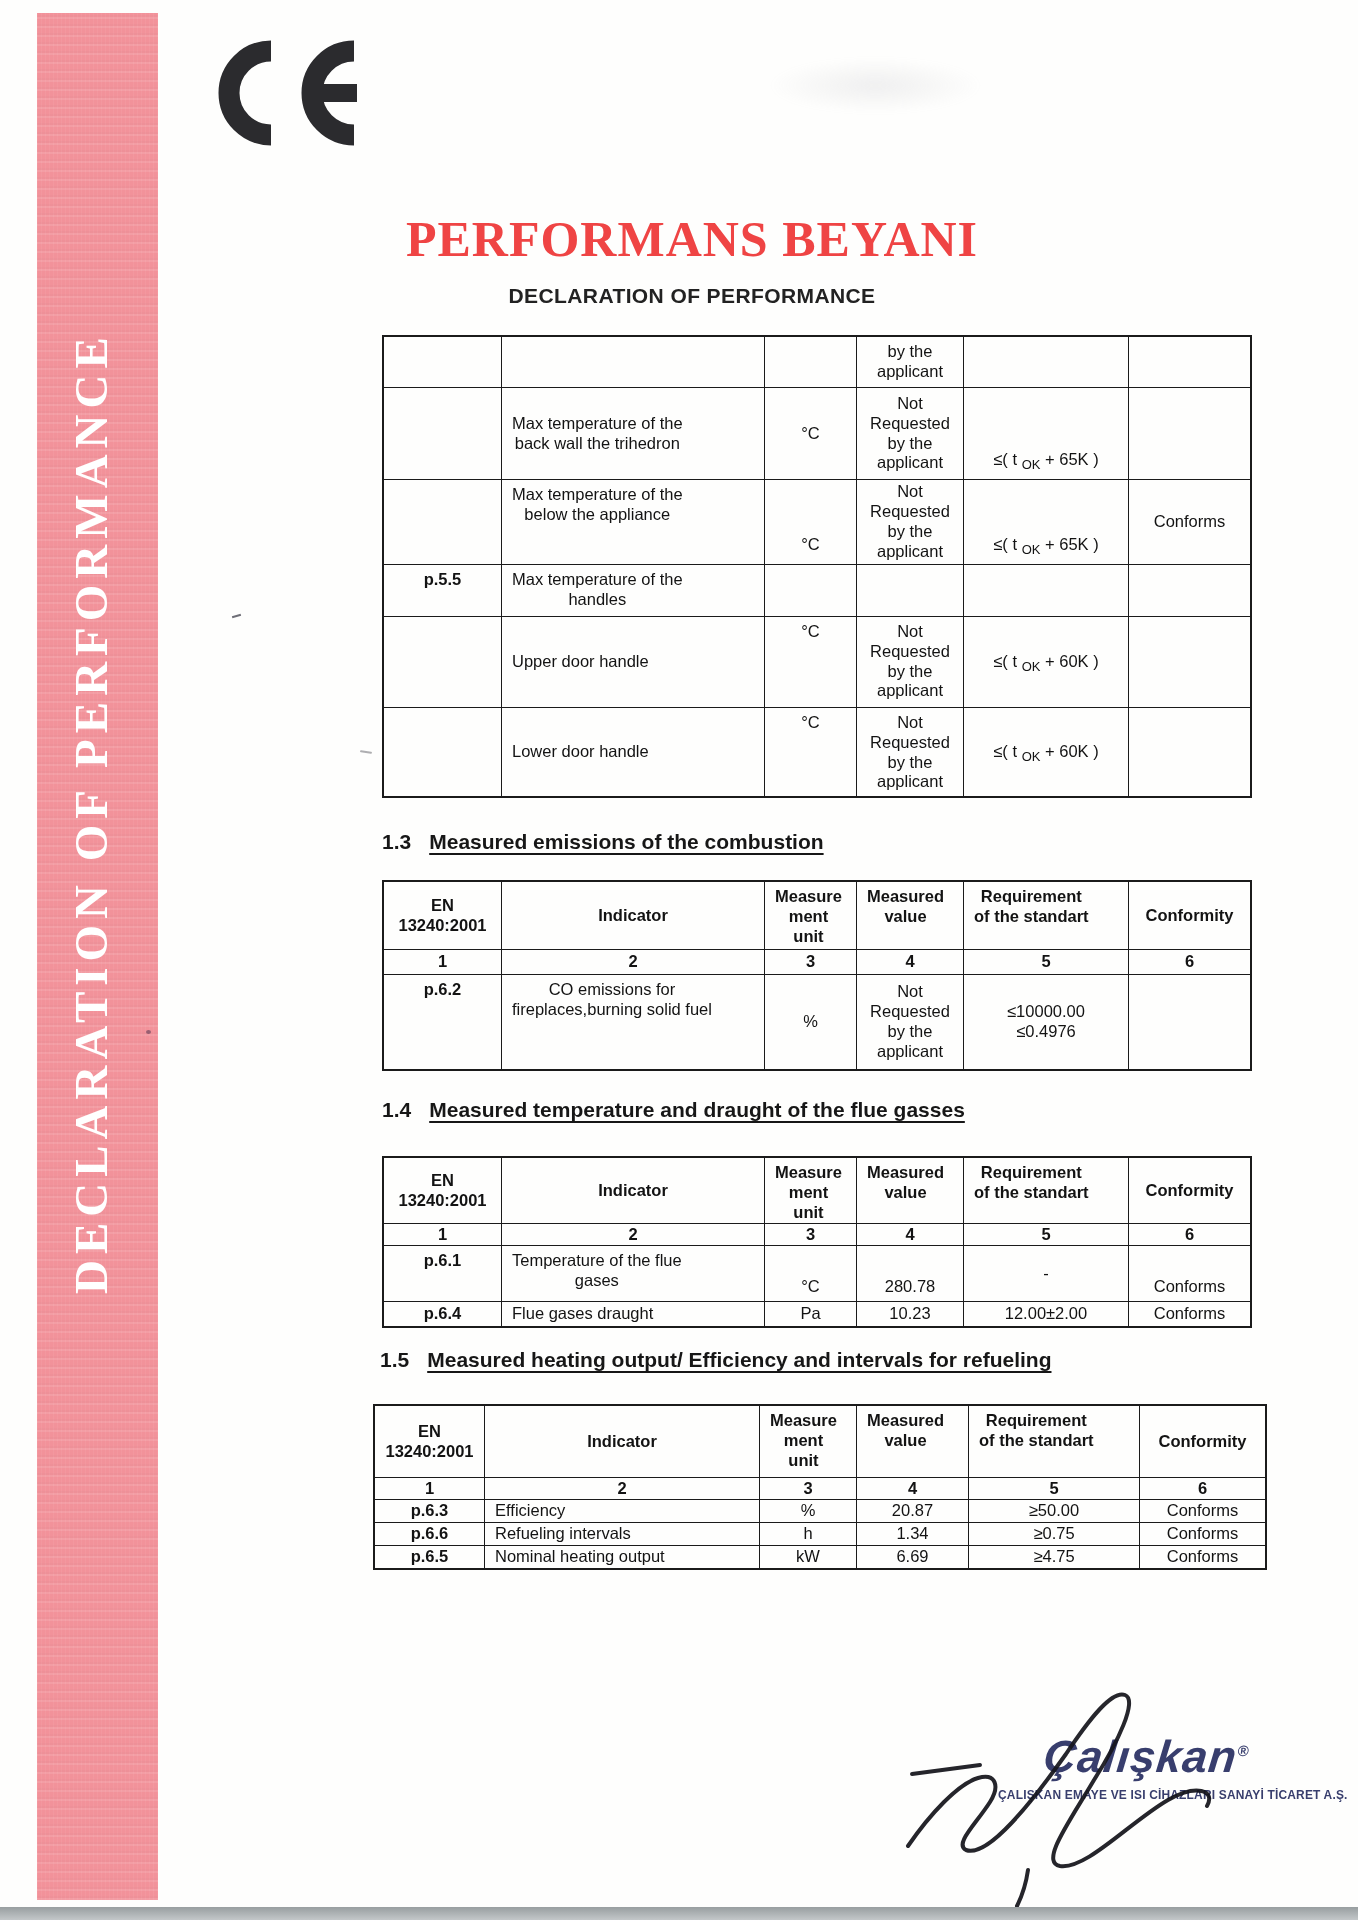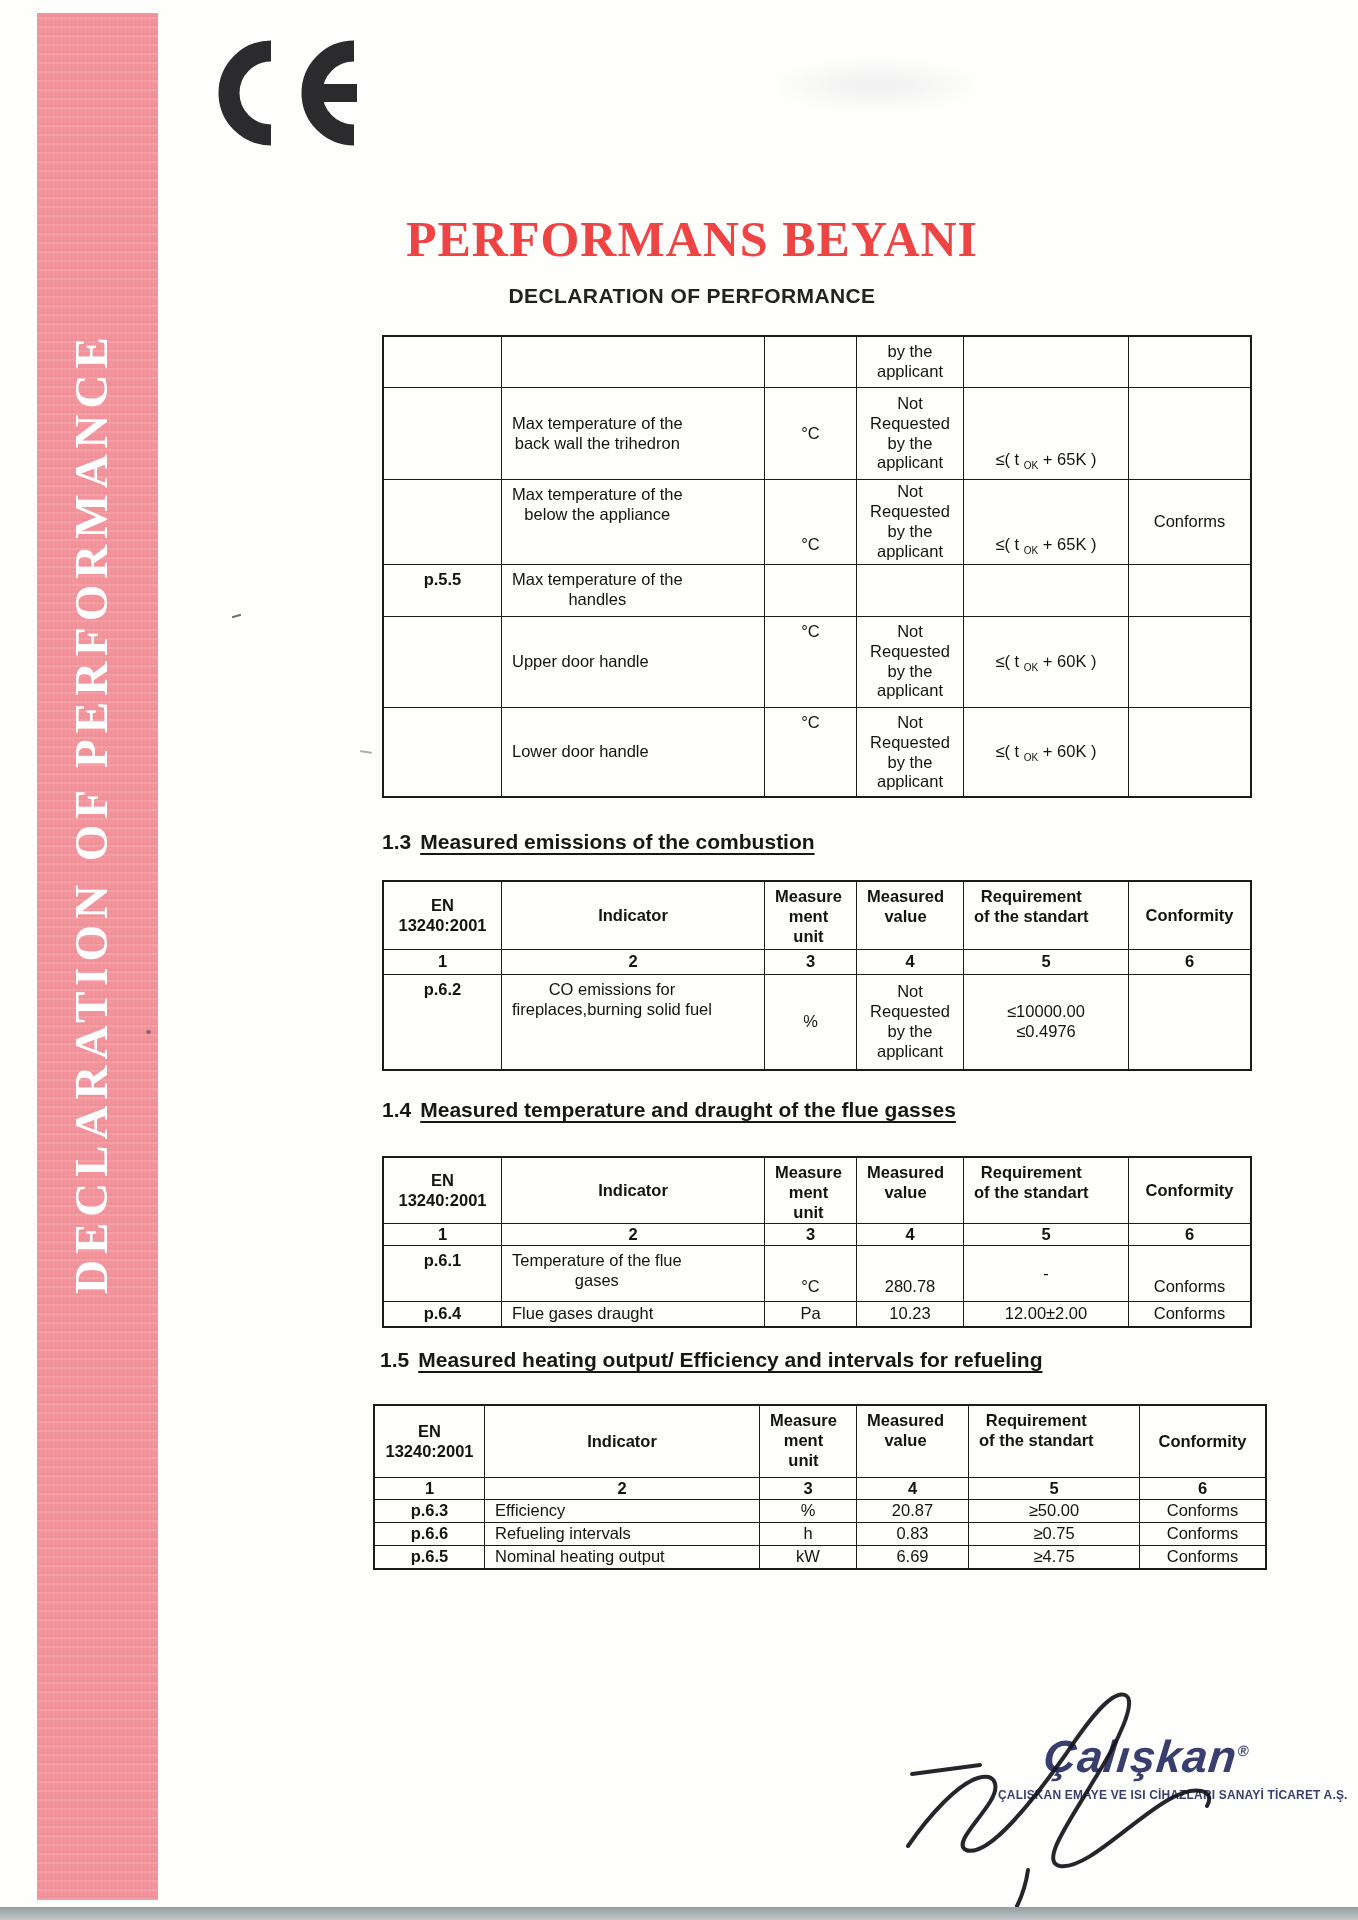--- a/index.html
+++ b/index.html
@@ -19,35 +19,35 @@
 
   
   .doc-title{position:absolute;left:362px;top:210px;width:660px;text-align:center;
              font-family:"Liberation Serif",serif;font-weight:bold;font-size:50px;
              letter-spacing:1px;color:#ef4444;}
   .doc-subtitle{position:absolute;left:362px;top:284px;width:660px;text-align:center;
              font-weight:bold;font-size:21px;letter-spacing:0.4px;color:#222;}
 
   
   .sec-h{position:absolute;font-weight:bold;font-size:21px;color:#171717;white-space:nowrap;}
-  .sec-h .u{text-decoration:underline;text-decoration-thickness:2px;text-underline-offset:4px;margin-left:9px;}
+  .sec-h .u{text-decoration:underline;text-decoration-thickness:2px;text-underline-offset:4px;margin-left:18px;}
 
   
   .tbl{position:absolute;display:grid;border:2px solid #1b1b1b;box-sizing:content-box;}
   .tbl>div{border-right:1.5px solid #1b1b1b;border-bottom:1.5px solid #1b1b1b;box-sizing:border-box;
            display:flex;align-items:center;justify-content:center;text-align:center;
            white-space:pre-line;font-size:16.5px;line-height:1.2;padding:2px 4px;color:#131313;}
   .tbl>div.ce2{border-right:none;}
   .tbl>div.re{border-bottom:none;}
   .left{justify-content:flex-start !important;text-align:left;padding-left:10px !important;}
   .vtop{align-items:flex-start !important;padding-top:5px !important;}
   .vbot{align-items:flex-end !important;padding-bottom:9px !important;}
   .bold{font-weight:bold;}
   .req{white-space:pre;}
-  .sub{font-size:10px;position:relative;top:4px;letter-spacing:0;}
+  .sub{font-size:13px;position:relative;top:4px;letter-spacing:0;}
 
   
   .logo{position:absolute;left:1044px;top:1731px;font-weight:bold;font-style:italic;
         font-size:45px;letter-spacing:1px;transform:skewX(-6deg);white-space:nowrap;}
   .logo .reg{font-size:15px;vertical-align:super;font-style:normal;}
   .company{position:absolute;left:998px;top:1787px;font-weight:bold;font-size:13px;
         white-space:nowrap;transform:scaleX(0.92);transform-origin:left;letter-spacing:0.2px;}
   .sig{position:absolute;left:880px;top:1678px;}
 
   
@@ -242,21 +242,21 @@
     <div class="bold ce2">6</div>
     <div class="bold">p.6.3</div>
     <div class="left">Efficiency</div>
     <div>%</div>
     <div>20.87</div>
     <div>≥50.00</div>
     <div class="ce2">Conforms</div>
     <div class="bold">p.6.6</div>
     <div class="left">Refueling intervals</div>
     <div>h</div>
-    <div>0.83</div>
+    <div>1.34</div>
     <div>≥0.75</div>
     <div class="ce2">Conforms</div>
     <div class="bold re">p.6.5</div>
     <div class="left re">Nominal heating output</div>
     <div class="re">kW</div>
     <div class="re">6.69</div>
     <div class="re">≥4.75</div>
     <div class="ce2 re">Conforms</div>
   </div>
 

